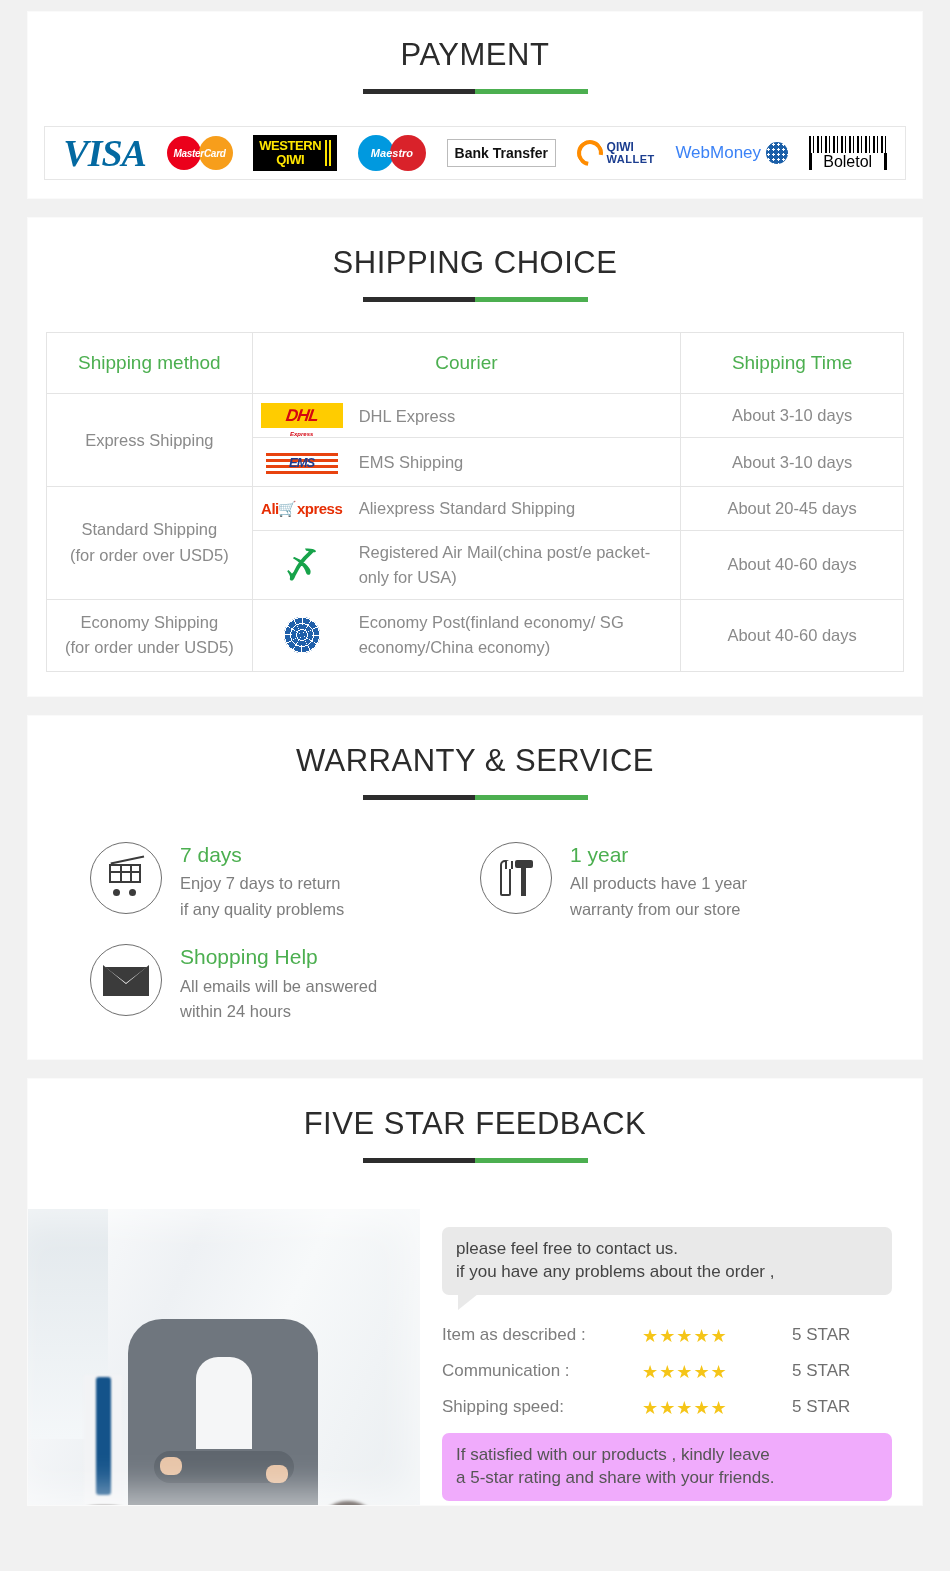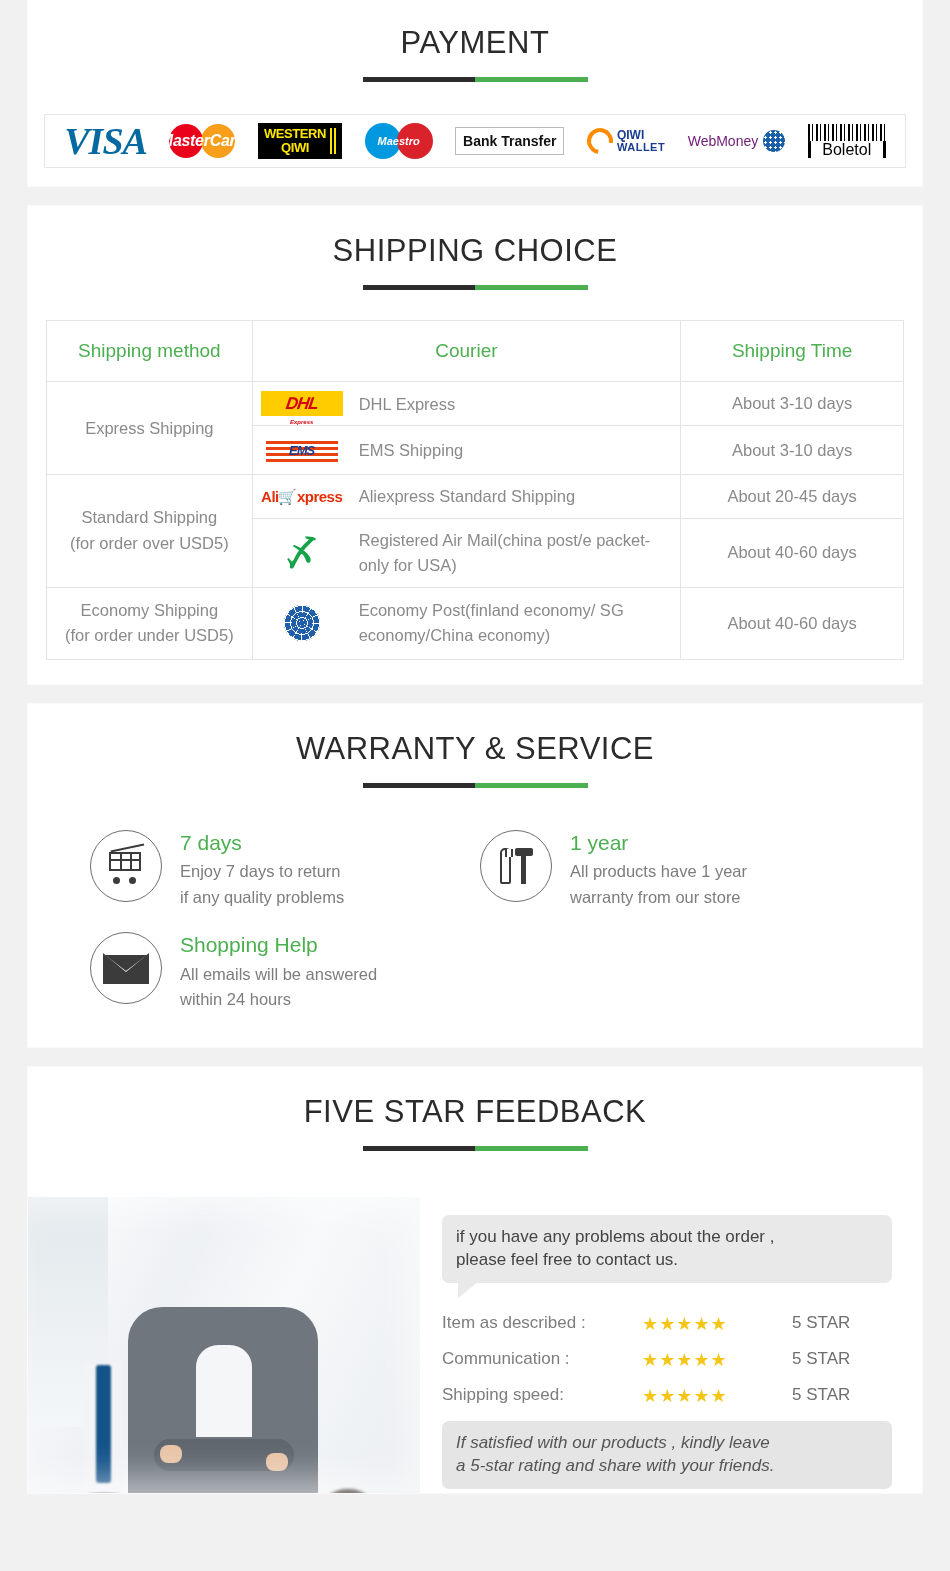--- a/index.html
+++ b/index.html
@@ -3,21 +3,21 @@
 <meta charset="utf-8">
 <style>
   * { box-sizing: border-box; margin: 0; padding: 0; }
   body {
     width: 950px;
     height: 1571px;
     background: #f1f1f1;
     font-family: "Liberation Sans", sans-serif;
     overflow: hidden;
   }
-  .page { width: 950px; padding: 0 28px; border-radius: 29px; }
+  .page { width: 950px; padding: 12px 28px; border-radius: 29px; }
 
   .panel {
     background: #ffffff;
     margin-bottom: 20px;
     padding: 26px 0 24px;
     box-shadow: 0 0 0 1px #fafafa;
   }
 
   
   .sec-title {
@@ -55,21 +55,21 @@
     font-family: "Liberation Serif", serif;
     font-style: italic; font-weight: bold;
     font-size: 38px; color: #0369a1; letter-spacing: -1px;
   }
   .mc { position: relative; width: 66px; height: 34px; }
   .mc .c { position: absolute; top: 0; width: 34px; height: 34px; border-radius: 50%; }
   .mc .red { left: 0; background: #eb001b; }
   .mc .yel { right: 0; background: #f79e1b; }
   .mc .txt {
     position: absolute; inset: 0; display: flex; align-items: center; justify-content: center;
-    color: #fff; font-size: 16px; font-weight: bold; font-style: italic; z-index: 3;
+    color: #fff; font-size: 10px; font-weight: bold; font-style: italic; z-index: 3;
     letter-spacing: -0.3px;
   }
   .wu {
     background: #000; color: #ffe600; font-weight: bold; font-size: 13px;
     line-height: 14px; text-align: center; padding: 4px 16px 4px 6px;
     position: relative; letter-spacing: -0.4px;
   }
   .wu::after {
     content: ""; position: absolute; right: 5px; top: 5px; bottom: 5px; width: 7px;
     background: repeating-linear-gradient(90deg,#ffe600 0 2px,#000 2px 4px);
@@ -86,21 +86,21 @@
     border: 1px solid #bbb; padding: 5px 7px; font-size: 14px; font-weight: bold; color: #111;
   }
   .qiwi { display: flex; align-items: center; gap: 4px; }
   .qiwi .q {
     width: 26px; height: 26px; border: 4px solid #ff8c00; border-radius: 50%;
     border-bottom-color: transparent; transform: rotate(-35deg);
   }
   .qiwi .t { color: #1b3d8f; font-size: 12px; font-weight: bold; line-height: 12px; }
   .qiwi .t small { display: block; font-size: 11px; letter-spacing: 0.5px; }
   .wm { display: flex; align-items: center; gap: 5px; }
-  .wm .t { color: #701a75; font-size: 14px; }
+  .wm .t { color: #3b82f6; font-size: 17px; }
   .wm .globe {
     width: 22px; height: 22px; border-radius: 50%; background: #1b5fa8;
     background-image: radial-gradient(circle, #fff 1px, transparent 1.4px);
     background-size: 5px 5px;
   }
   .boleto { display: flex; flex-direction: column; align-items: stretch; }
   .boleto .bars {
     height: 17px; width: 78px;
     background: repeating-linear-gradient(90deg,#000 0 2px,#fff 2px 4px,#000 4px 5px,#fff 5px 8px);
   }
@@ -290,22 +290,22 @@
     border-top: 16px solid #e9e9e9;
   }
   .rating-list { margin-top: 30px; }
   .rating-row {
     display: flex; margin-bottom: 14px; color: #7d7d7d; font-size: 17px;
   }
   .r-label { width: 200px; }
   .r-stars { width: 150px; font-size: 18px; letter-spacing: 1px; color: #f5c518; }
   .r-value { color: #6f6f6f; }
   .note {
-    margin-top: 14px; background: #e5e5e5; border-radius: 7px; padding: 11px 14px;
-    color: #555; font-size: 17px; line-height: 1.35; font-style: italic;
+    margin-top: 14px; background: #f0abfc; border-radius: 7px; padding: 11px 14px;
+    color: #555; font-size: 17px; line-height: 1.35;
   }
 </style>
 </head>
 <body>
 
 <div class="page">
 
   <section class="panel" id="payment">
     <h2 class="sec-title">PAYMENT</h2>
     <div class="divider">
@@ -544,22 +544,22 @@
             <span class="inner"></span>
           <span class="arm"></span>
             <span class="hand hand-l"></span>
             <span class="hand hand-r"></span>
         </span>
         <span class="photo-fade"></span>
       </div>
 
       <div class="fb-right">
         <div class="bubble">
+          <div>please feel free to contact us.</div>
           <div>if you have any problems about the order ,</div>
-          <div>please feel free to contact us.</div>
         </div>
 
         <div class="rating-list">
           <div class="rating-row">
             <span class="r-label">Item as described :</span>
             <span class="r-stars">★★★★★</span>
             <span class="r-value">5 STAR</span>
           </div>
           <div class="rating-row">
             <span class="r-label">Communication :</span>

